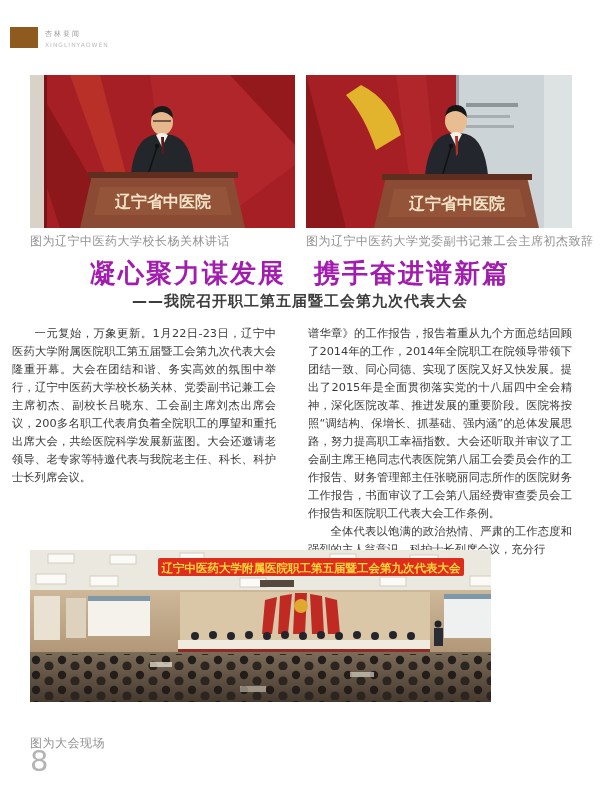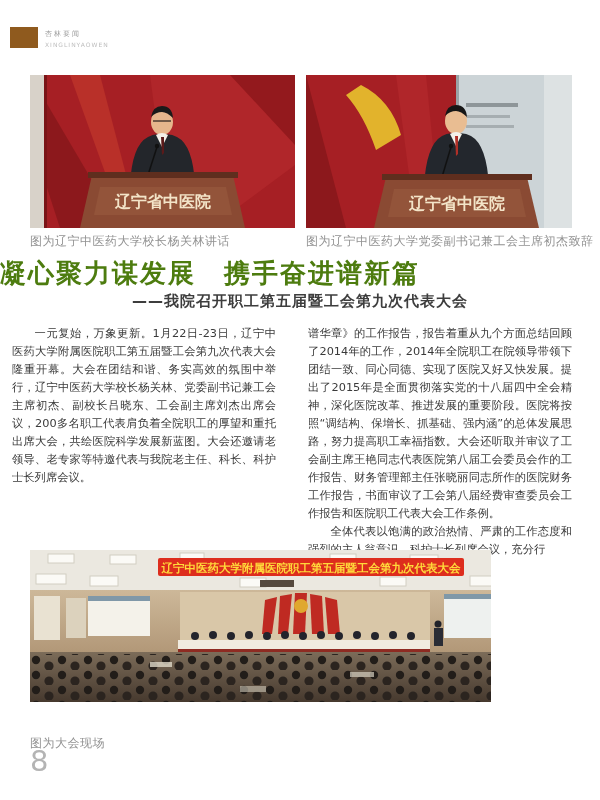--- a/index.html
+++ b/index.html
@@ -21,21 +21,21 @@
   .photo svg { display:block; }
   .photo-left { left:30px; width:265px; }
   .photo-right { left:306px; width:266px; }
   .caption { position:absolute; font-size:12px; color:#929292; letter-spacing:0.5px; }
   .cap-left { left:30px; top:233px; }
   .cap-right { left:306px; top:233px; }
 
   
   .headline {
     position:absolute; left:0; top:256px; width:100%;
-    font-size:26px; font-weight:bold; color:#4d7c0f;
+    text-align:center; font-size:26px; font-weight:bold; color:#a21caf;
     letter-spacing:2px;
   }
   .subhead {
     position:absolute; left:0; top:292px; width:100%;
     text-align:center; font-size:15px; font-weight:600; color:#3d3d3d;
     letter-spacing:1px;
   }
 
   
   .col { position:absolute; top:325px; width:264px; height:253px; overflow:hidden; }

